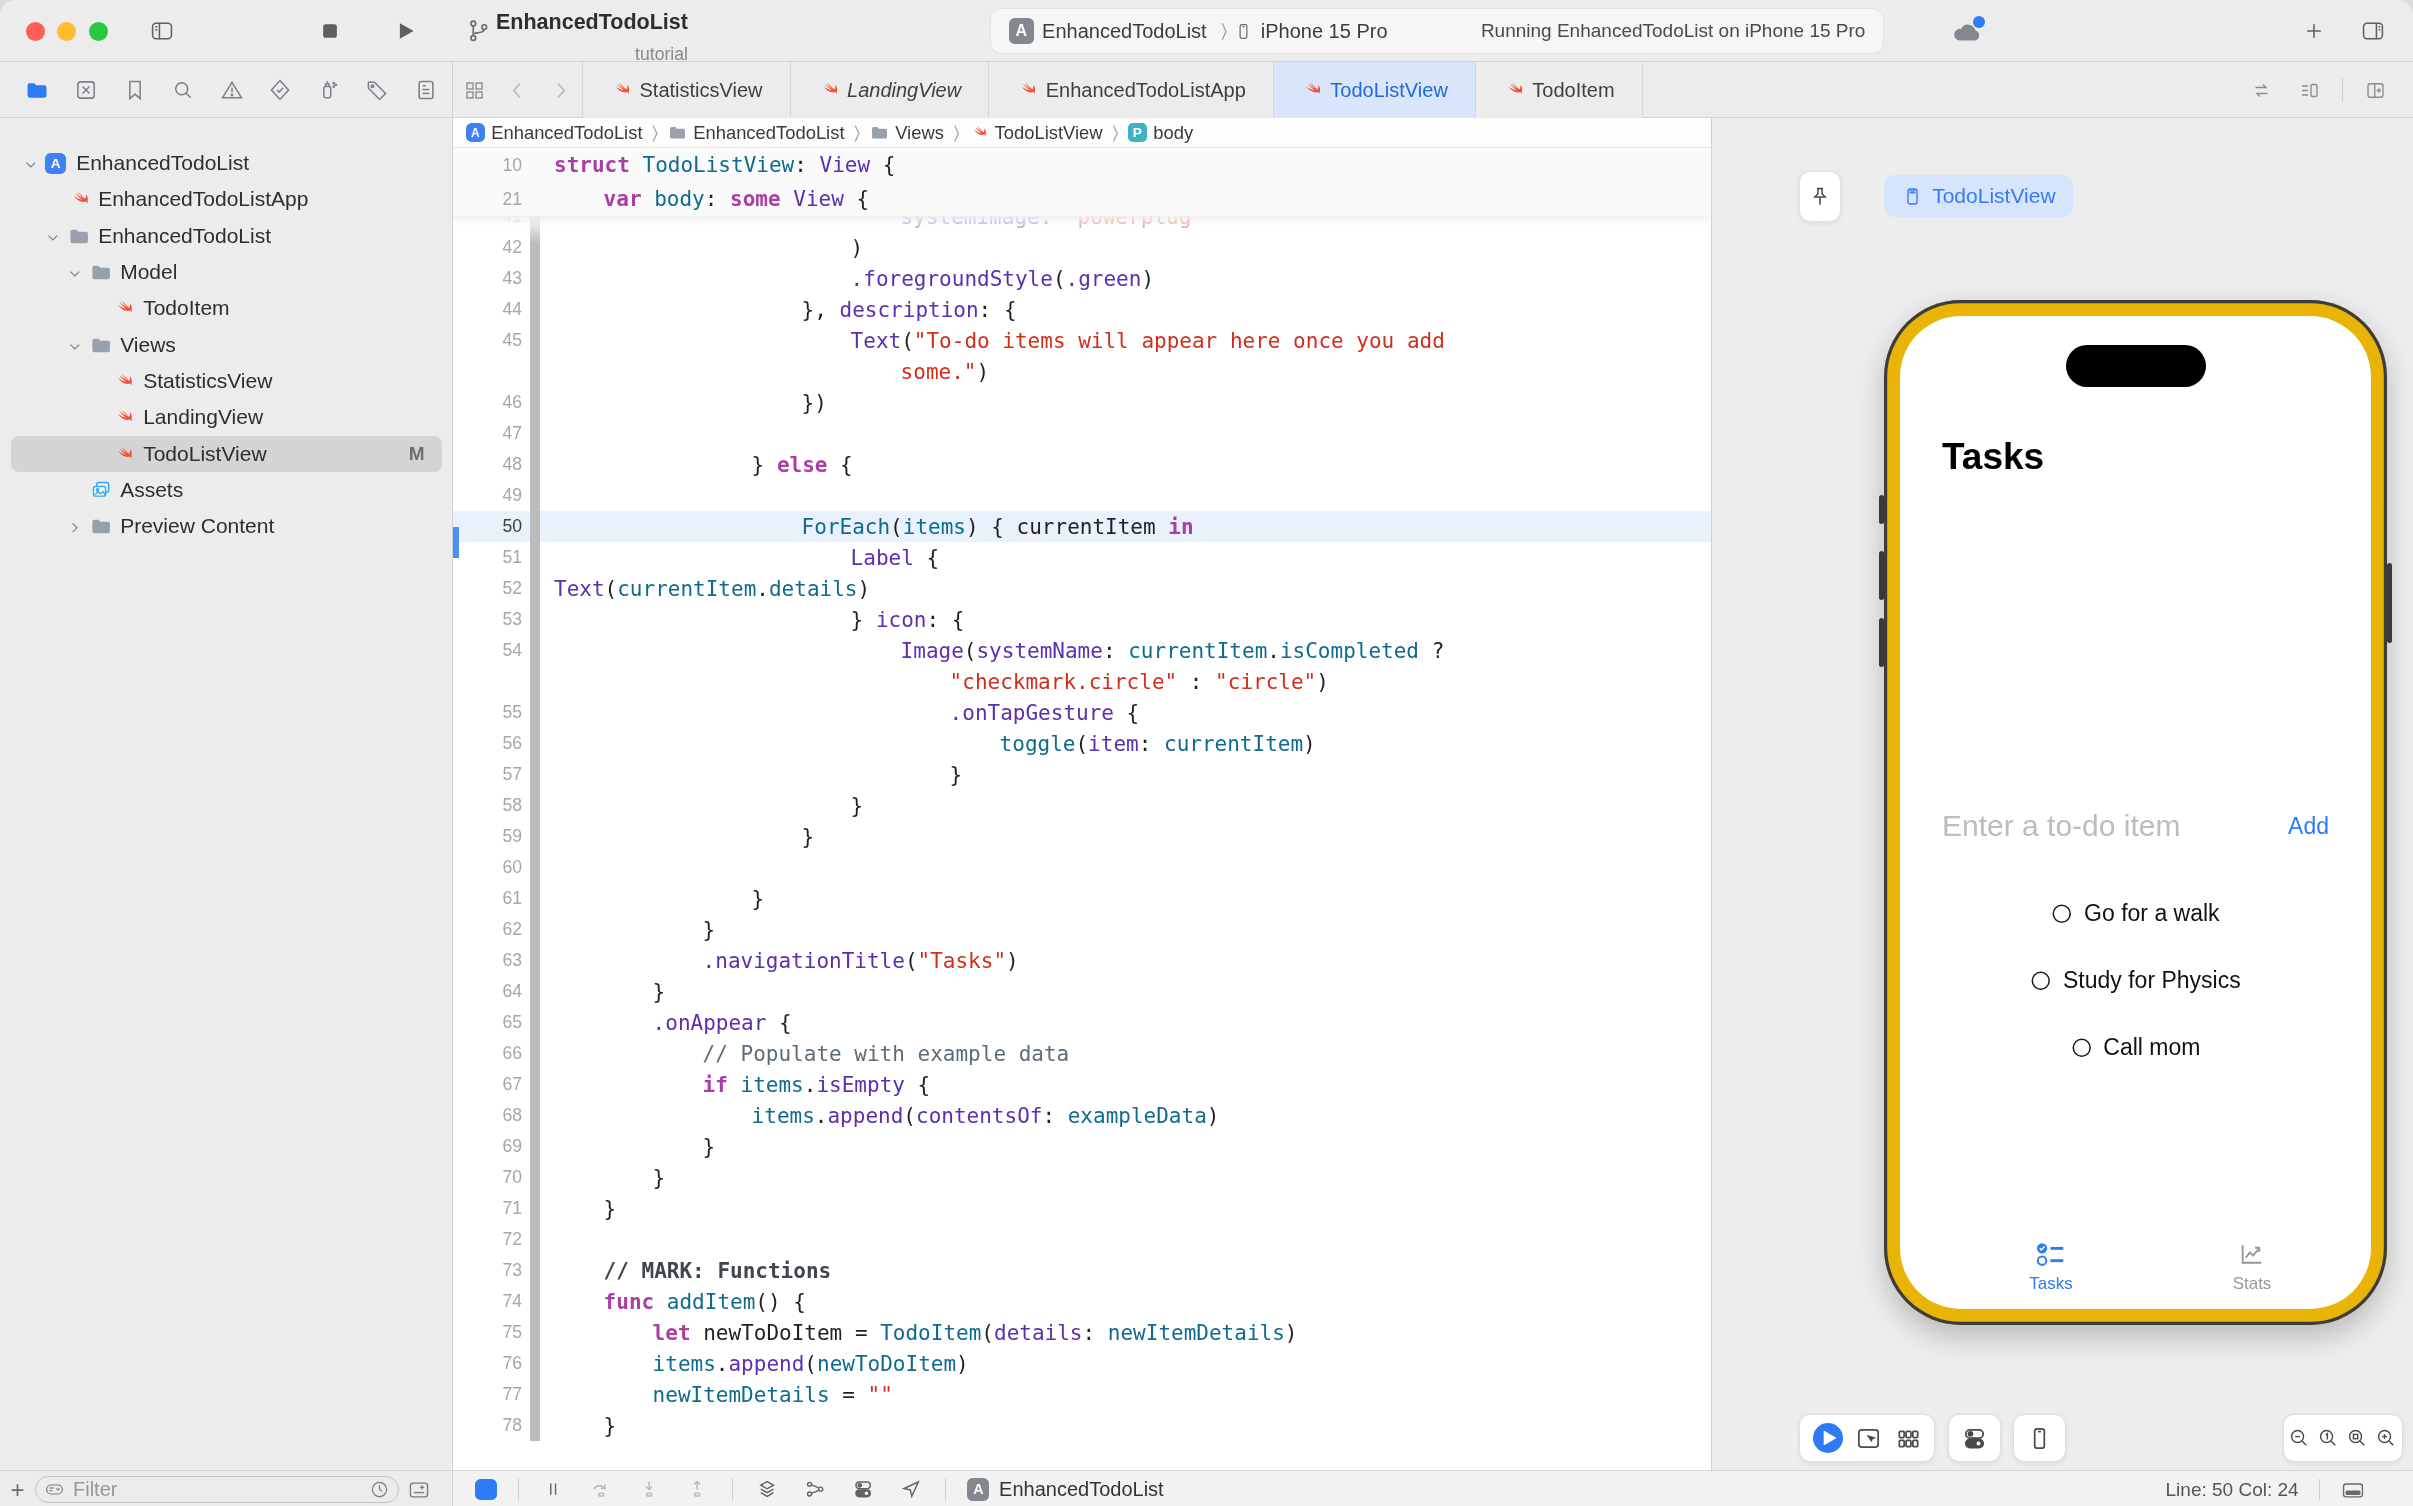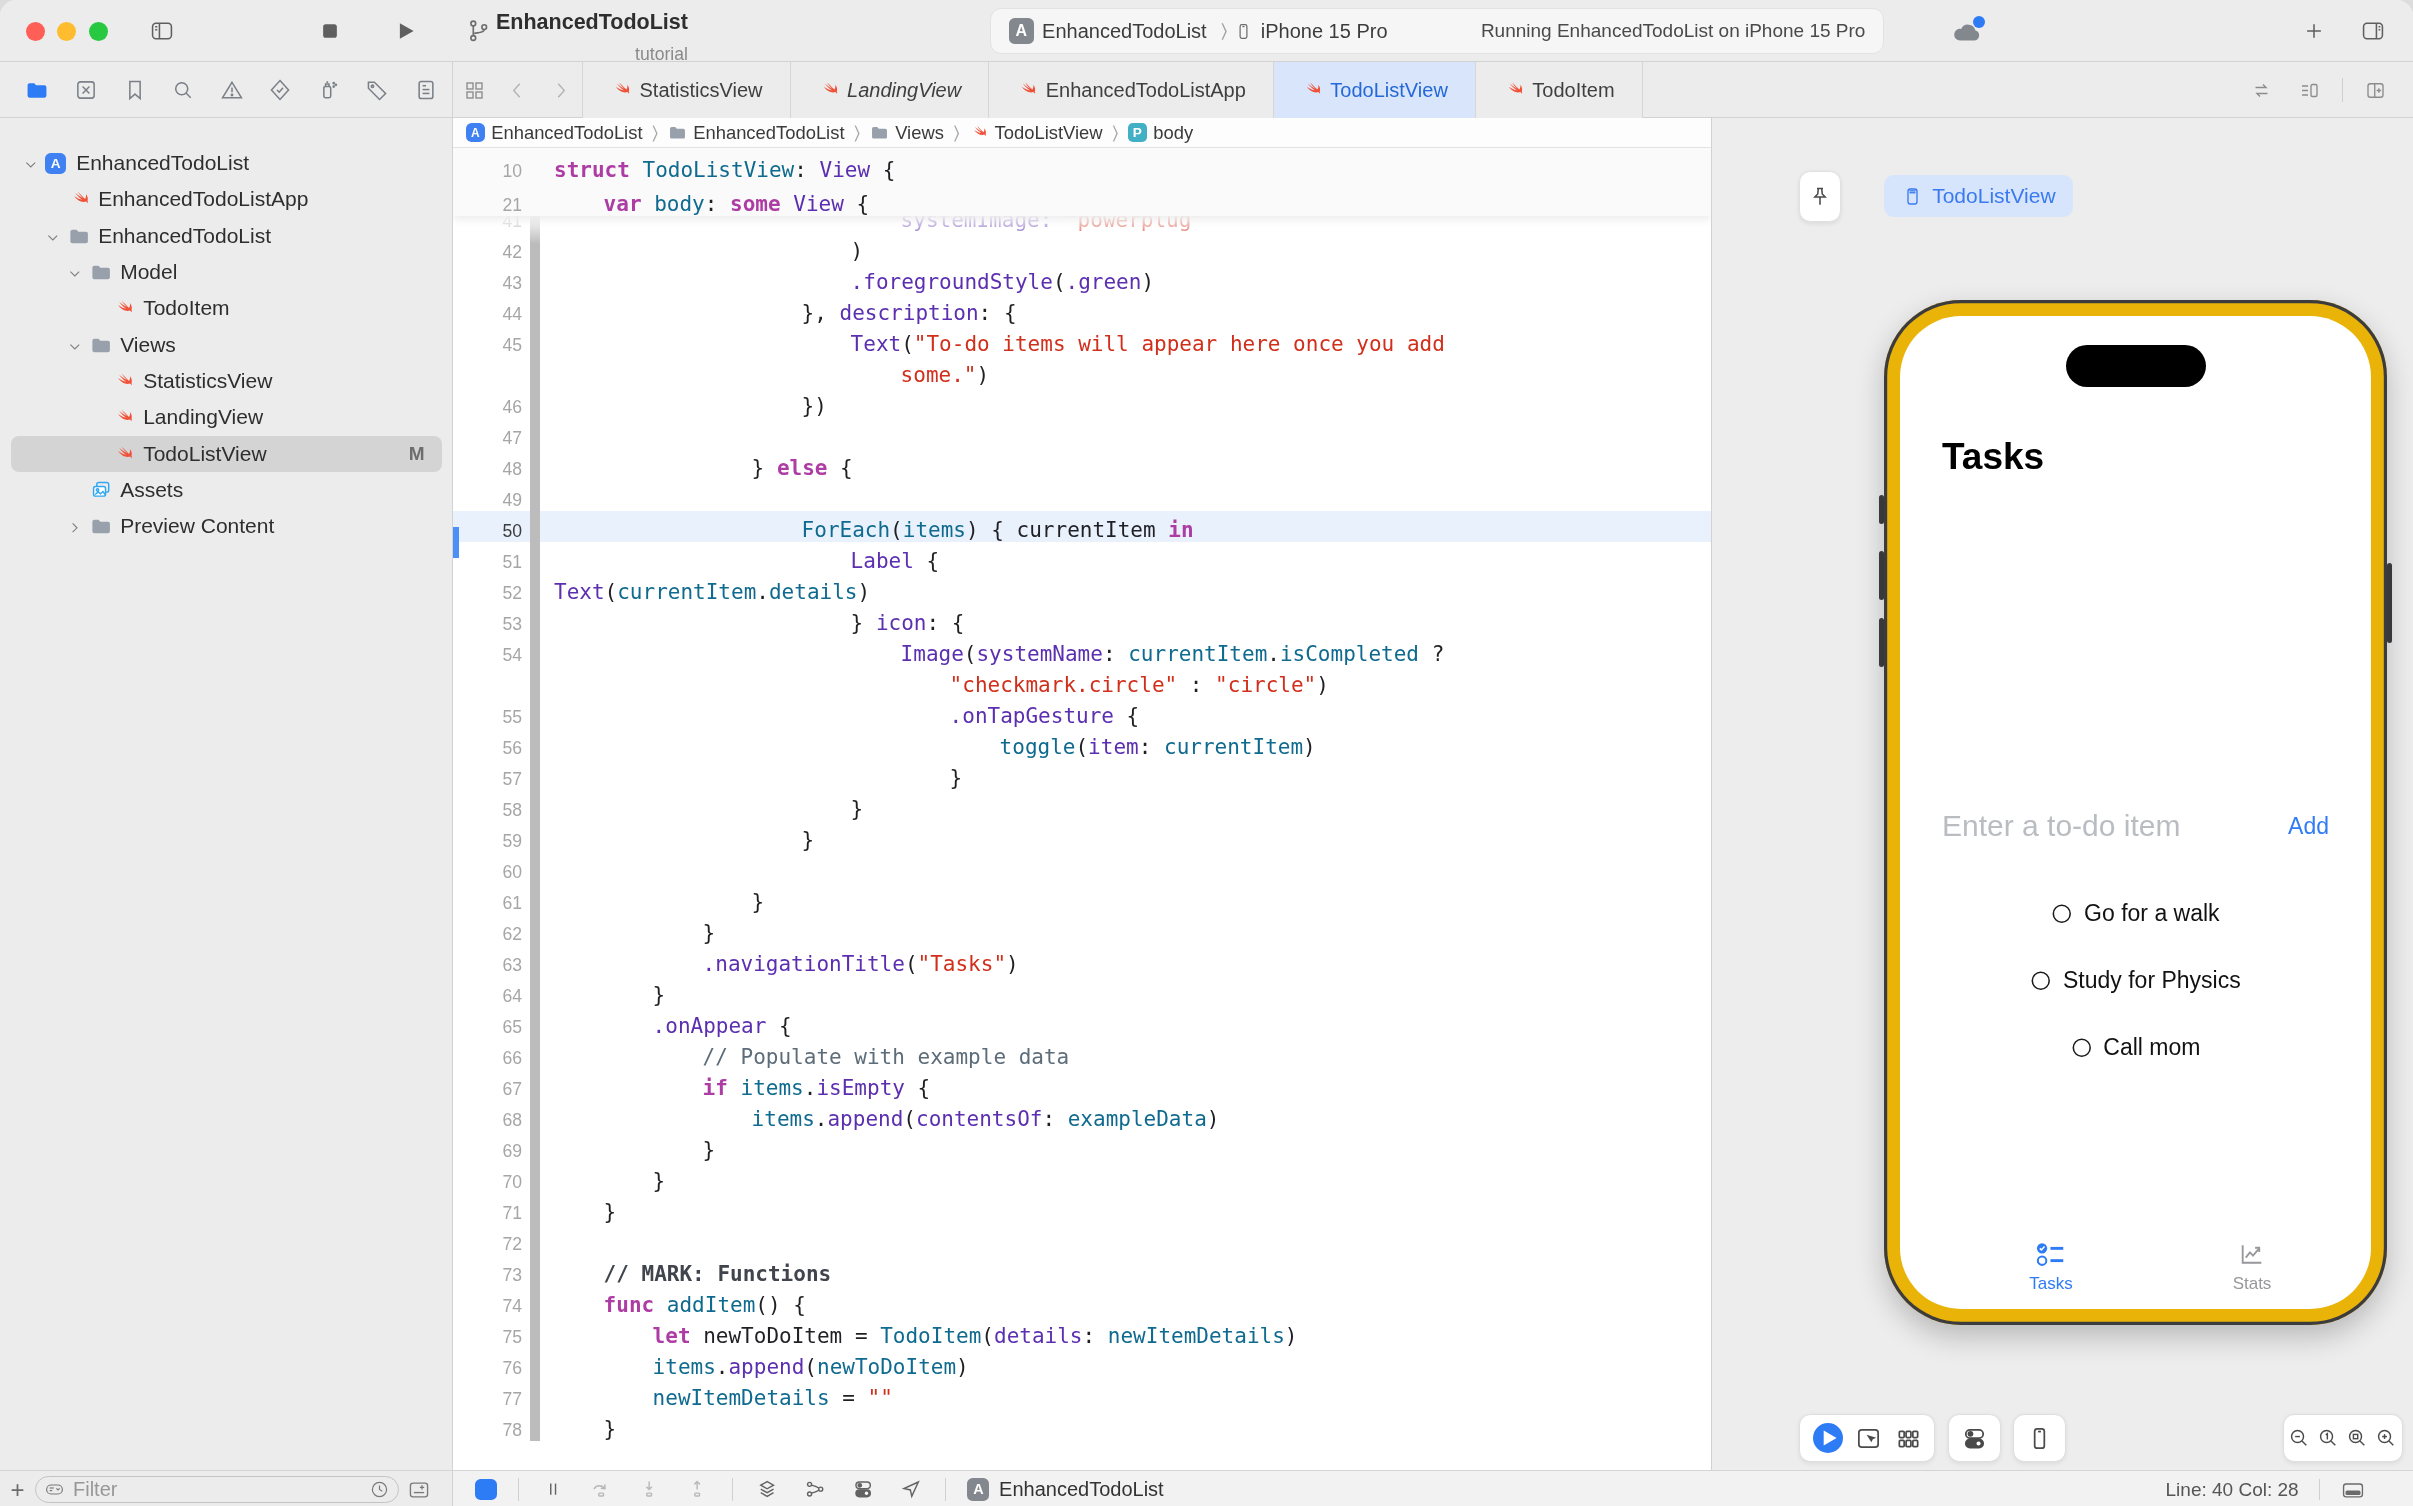--- a/index.html
+++ b/index.html
@@ -61,21 +61,21 @@
   .trow .badge { position:absolute; right:17.6px; font-size:19px; font-weight:700; color:#6d6d6d; }
 
   
   .editor { position:absolute; left:453px; top:0; width:1259px; height:1352px; background:#ffffff; border-right:0.8px solid #d2d2d2; overflow:hidden; }
   .jumpbar { position:absolute; left:0; top:0; width:100%; height:30px; background:#fdfdfd; border-bottom:0.8px solid #e4e4e4; display:flex; align-items:center; padding-left:12.8px; font-size:18.4px; color:#3a3a3a; gap:6.4px; }
   .jumpbar .bsep { color:#a8a8a8; margin:0 3.2px; }
   .jumpbar .bic { width:19px; height:19px; display:flex; }
   .jumpbar .bic svg { width:19px; height:19px; }
   .pbadge { width:19px; height:19px; border-radius:4.8px; background:#41b0c4; color:#fff; font-size:13.6px; font-weight:700; display:flex; align-items:center; justify-content:center; }
   .codefont { font-family:"DejaVu Sans Mono", monospace; font-size:21px; }
-  .crow { position:relative; height:31px; display:flex; align-items:flex-end; white-space:pre; }
+  .crow { position:relative; height:31px; display:flex; align-items:center; white-space:pre; }
   .crow .gnum { width:77px; text-align:right; padding-right:8px; font-size:17.6px; color:#a6a6a6; font-family:"Liberation Sans",sans-serif; flex:0 0 auto; }
   .crow .gbar { width:9.6px; height:31px; flex:0 0 auto; background:#bcbcbc; }
   .crow .gbar.off { background:transparent; }
   .crow .ctext { padding-left:14.4px; }
   .crow.hl { background:#e9f1fc; }
   .crow.hl .gnum { color:#3c3c3c; }
   .stickies { position:absolute; left:0; top:30px; width:100%; height:67px; background:#fafafa; box-shadow:0 4.8px 8px rgba(0,0,0,.07); z-index:5; }
   .stickies .crow { height:34px; background:#fafafa; }
   .codearea { position:absolute; left:0; top:97px; bottom:0; width:100%; overflow:hidden; }
   .codefade { position:absolute; left:0; top:97px; width:100%; height:29px; background:linear-gradient(#ffffff, rgba(255,255,255,0)); z-index:4; pointer-events:none; }
@@ -844,21 +844,21 @@
             </svg>
           </span>
         </div>
         <span class="dsep"></span>
         <div class="appchip">
           <span class="appicon gray" style="width: 22.3px; height: 22.3px; font-size: 14.4px;">A</span>
           <span>EnhancedTodoList</span>
         </div>
       </div>
     <div class="linecol">
-      <span>Line: 40  Col: 28</span>
+      <span>Line: 50  Col: 24</span>
       <span class="vdiv" style="height:21px"></span>
       <span class="kbic"><svg viewBox="0 0 28 28" fill="none" stroke="currentColor" stroke-width="1.6">
             <rect x="3" y="7" width="22" height="15" rx="3"></rect>
             <rect x="6" y="15.5" width="16" height="3.5" rx="1" fill="currentColor"></rect>
           </svg></span>
     </div>
   </div>
 </div>
 
 

